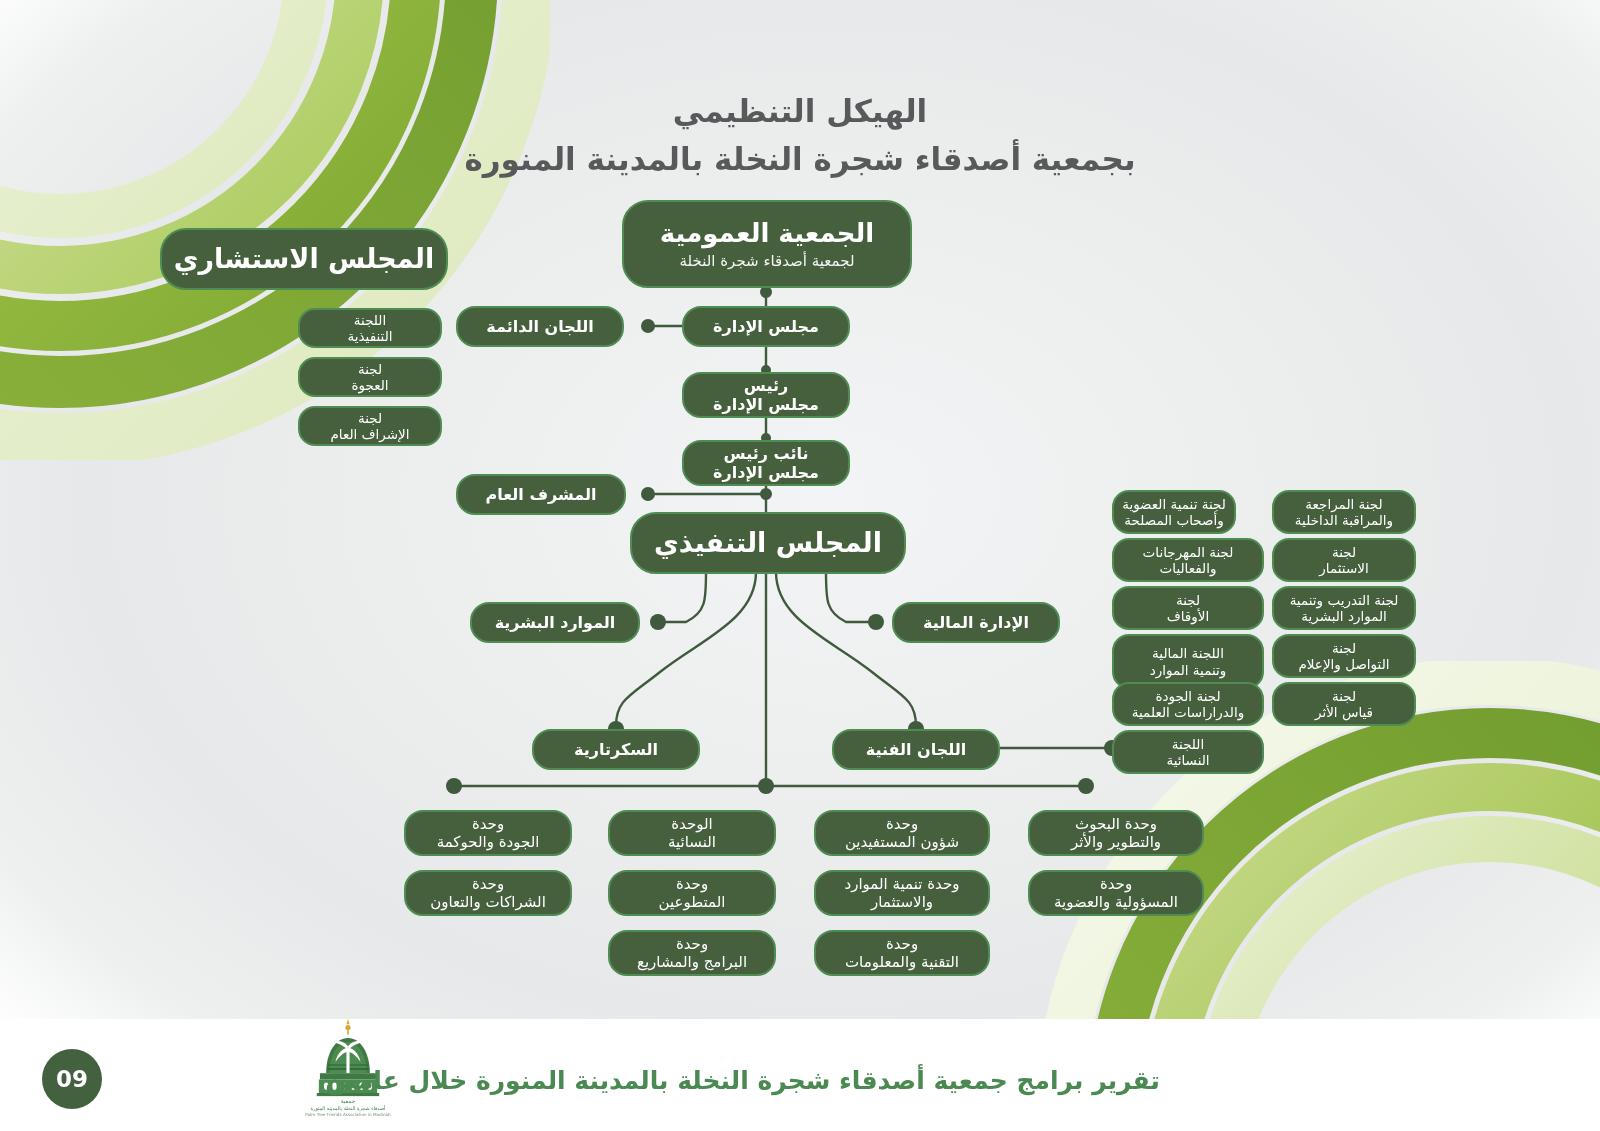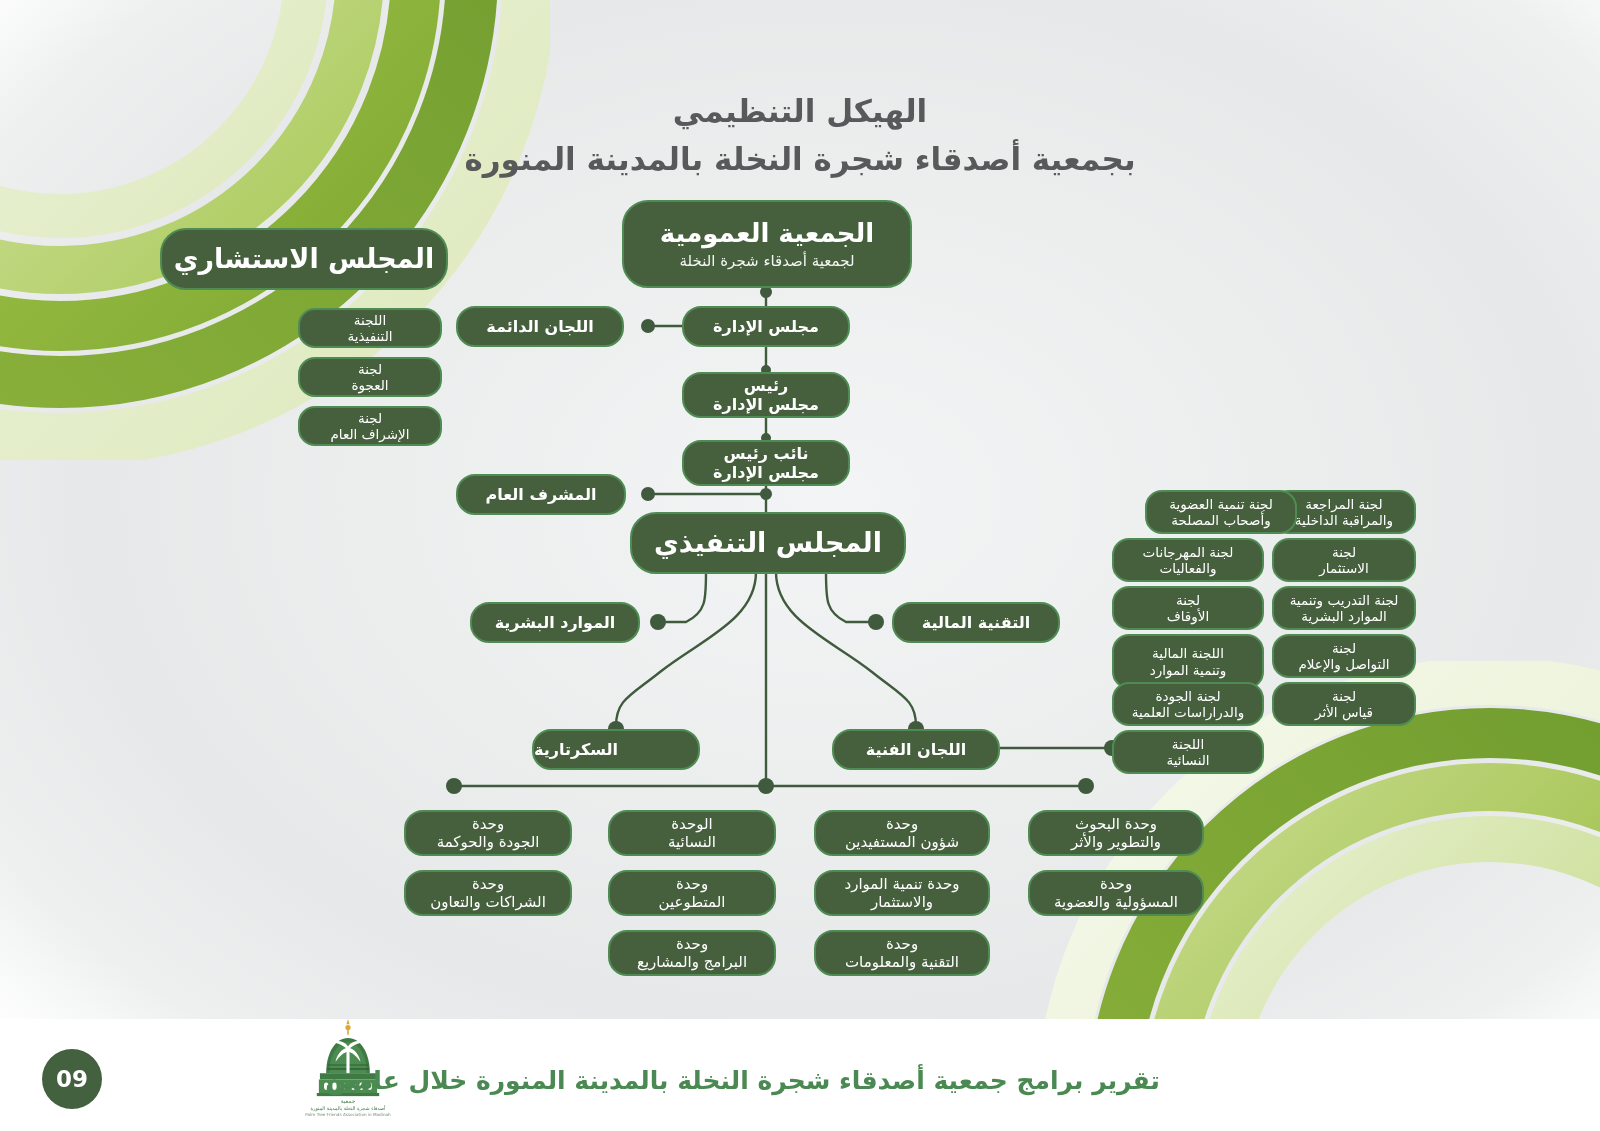--- a/index.html
+++ b/index.html
@@ -195,23 +195,23 @@
   </div>
 
   <div class="node n-big" style="left:630px;top:512px;width:276px;height:62px;">
     <div>المجلس التنفيذي</div>
   </div>
 
   <div class="node n-mid" style="left:470px;top:602px;width:170px;height:41px;">
     <div>الموارد البشرية</div>
   </div>
   <div class="node n-mid" style="left:892px;top:602px;width:168px;height:41px;">
-    <div>التقنية المالية</div>
-  </div>
-  <div class="node n-mid" style="left:532px;top:729px;width:168px;height:41px;align-items:flex-end;">
+    <div>الإدارة المالية</div>
+  </div>
+  <div class="node n-mid" style="left:532px;top:729px;width:168px;height:41px;">
     <div>السكرتارية</div>
   </div>
   <div class="node n-mid" style="left:832px;top:729px;width:168px;height:41px;">
     <div>اللجان الفنية</div>
   </div>
 
   <div class="node n-small" style="left:1272px;top:490px;width:144px;height:44px;">
     <div>لجنة المراجعة</div>
     <div>والمراقبة الداخلية</div>
   </div>
@@ -225,21 +225,21 @@
   </div>
   <div class="node n-small" style="left:1272px;top:634px;width:144px;height:44px;">
     <div>لجنة</div>
     <div>التواصل والإعلام</div>
   </div>
   <div class="node n-small" style="left:1272px;top:682px;width:144px;height:44px;">
     <div>لجنة</div>
     <div>قياس الأثر</div>
   </div>
 
-  <div class="node n-small" style="left:1112px;top:490px;width:152px;height:44px;margin-left:33px;">
+  <div class="node n-small" style="left:1112px;top:490px;width:124px;height:44px;">
     <div>لجنة تنمية العضوية</div>
     <div>وأصحاب المصلحة</div>
   </div>
   <div class="node n-small" style="left:1112px;top:538px;width:152px;height:44px;">
     <div>لجنة المهرجانات</div>
     <div>والفعاليات</div>
   </div>
   <div class="node n-small" style="left:1112px;top:586px;width:152px;height:44px;">
     <div>لجنة</div>
     <div>الأوقاف</div>

